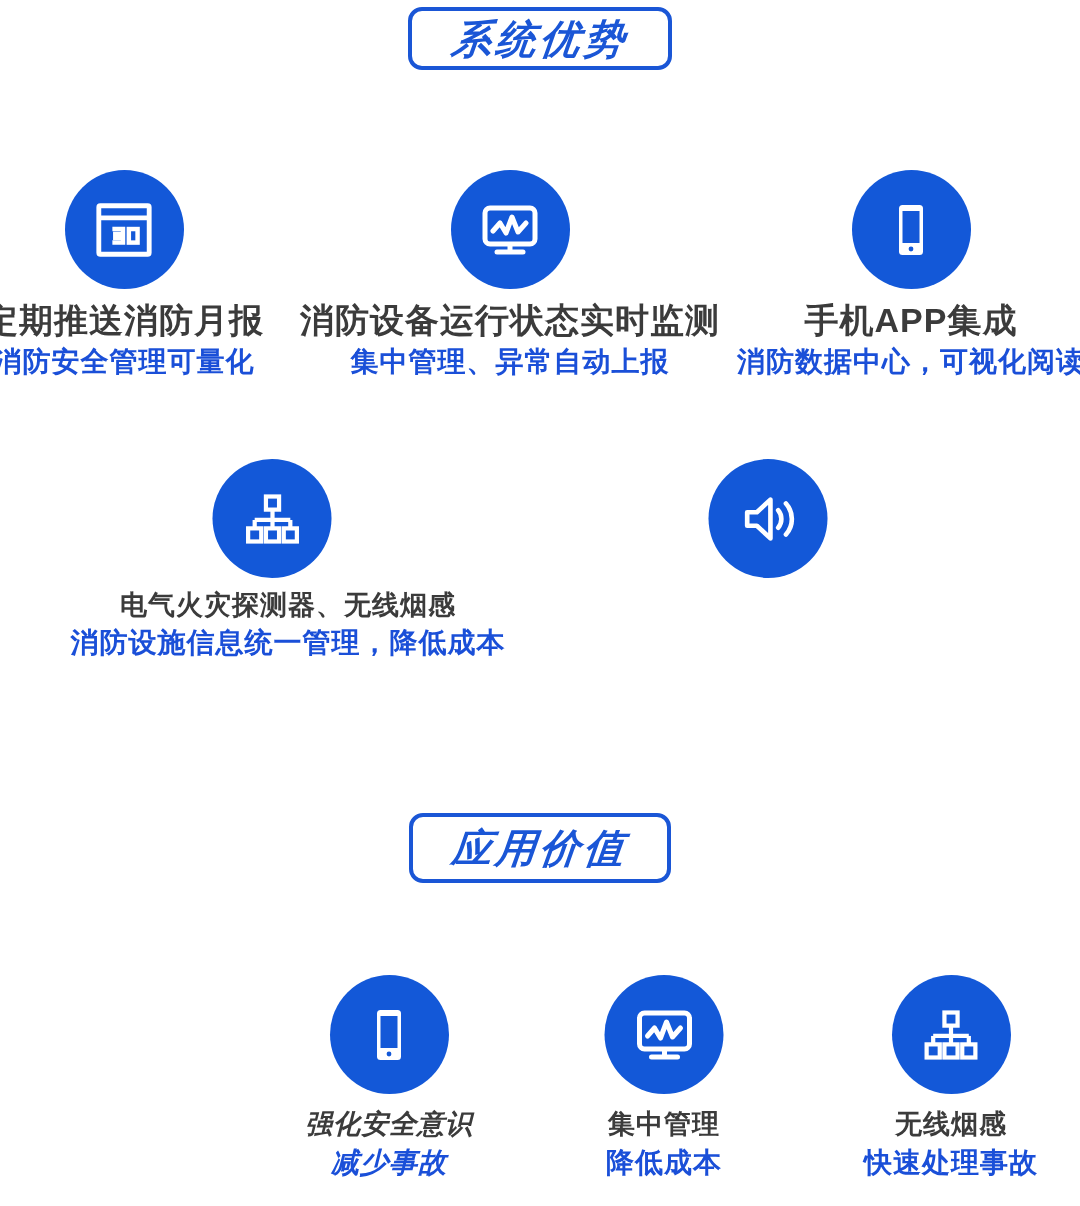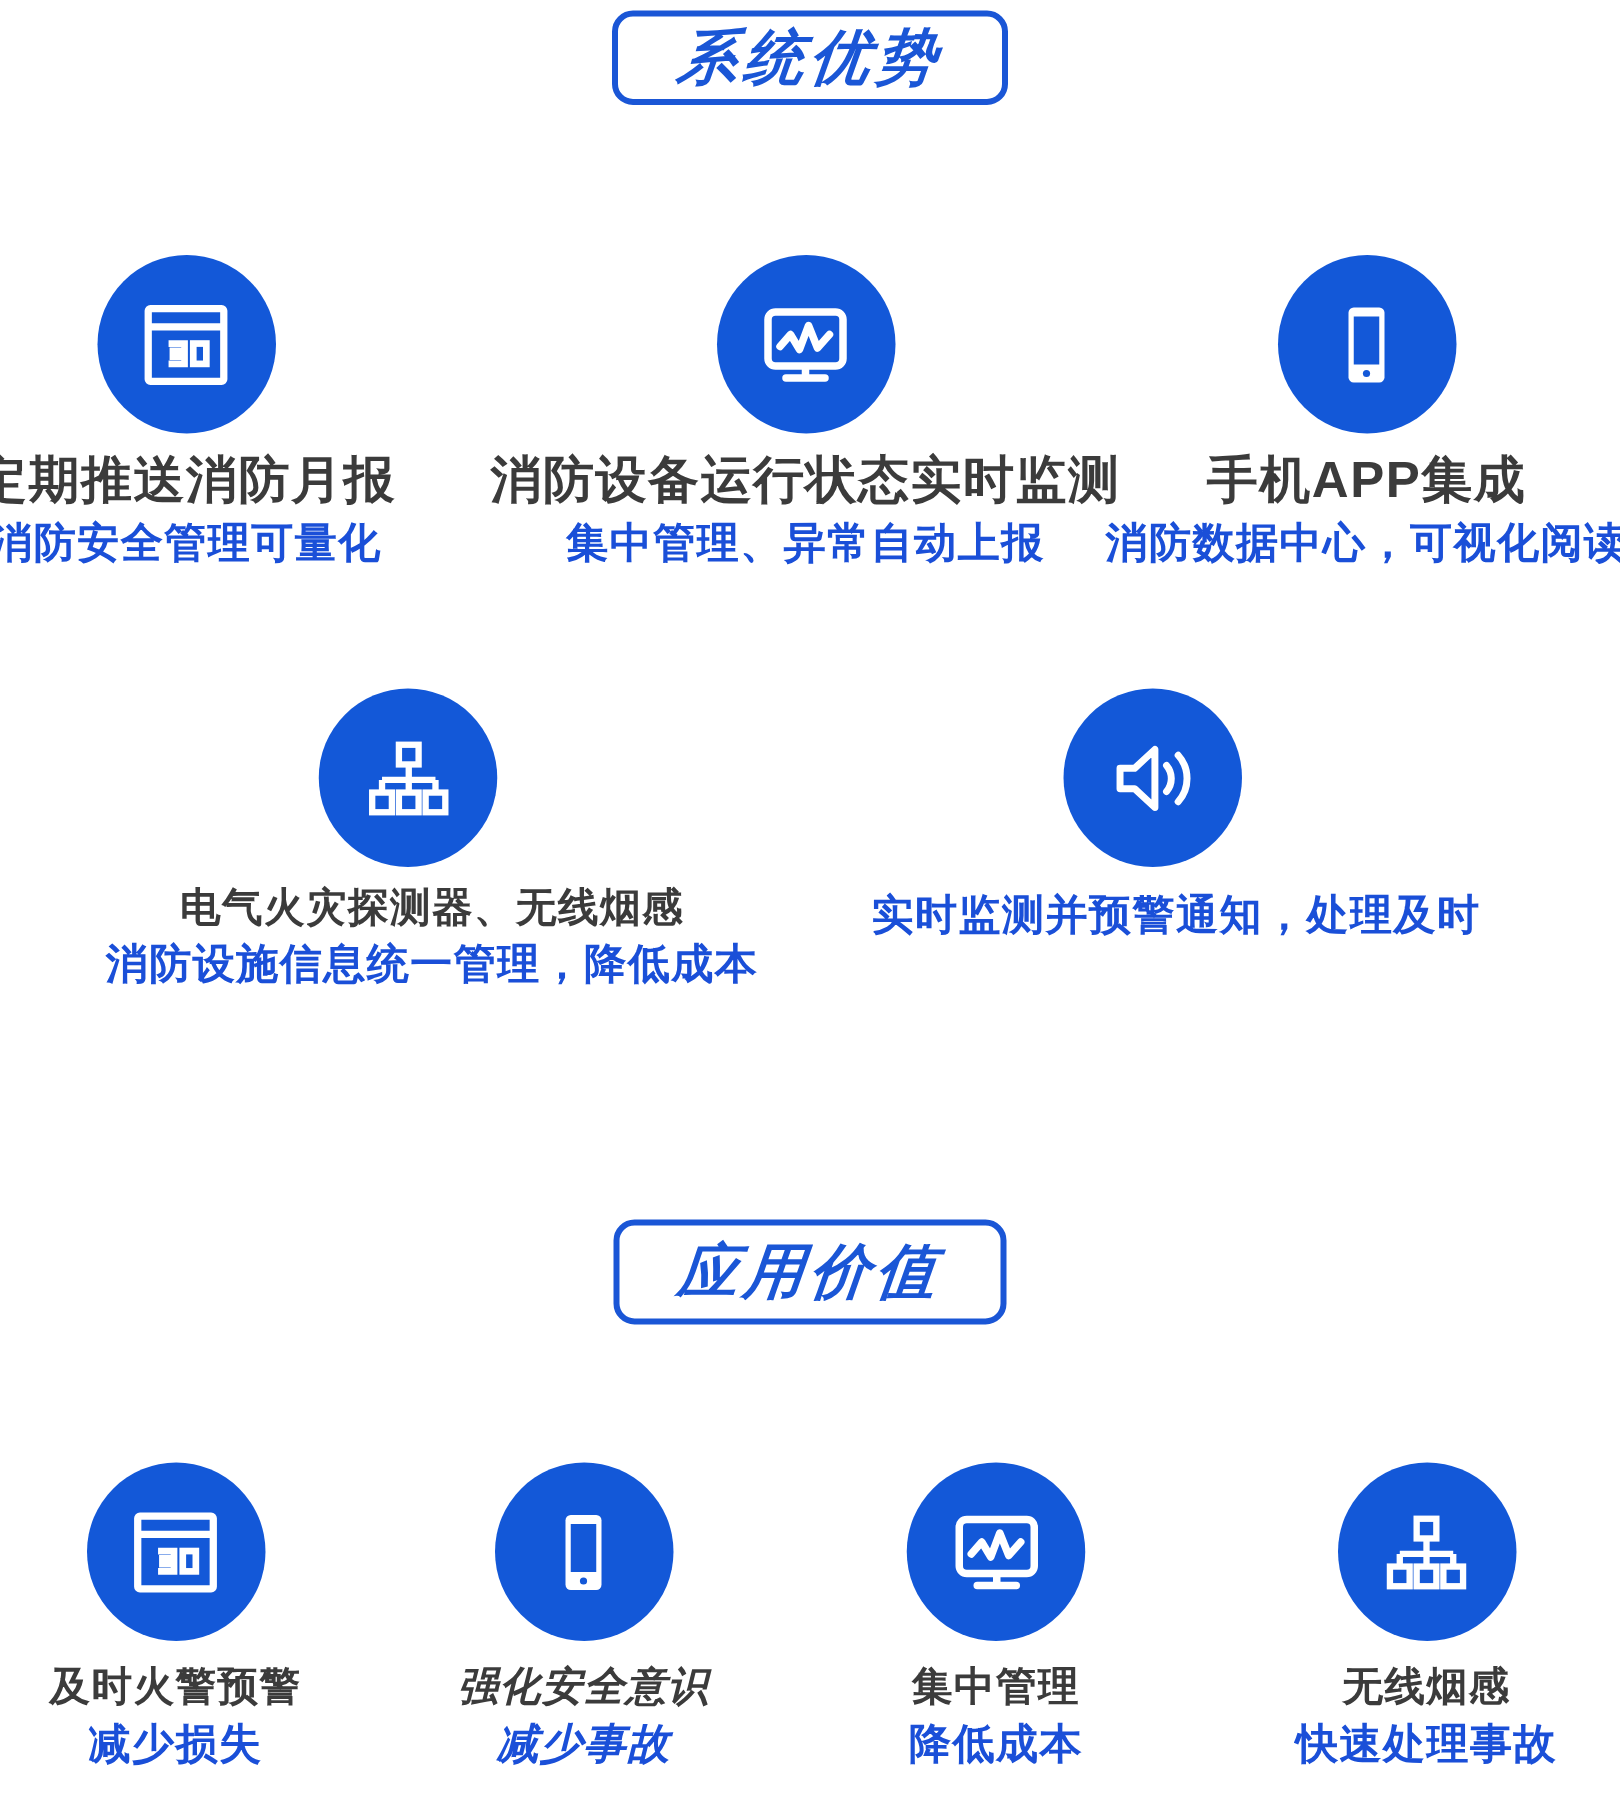--- a/index.html
+++ b/index.html
@@ -94,21 +94,21 @@
     line-height: 1.22;
   }
 
   
   .row-top .circle { width: 119px; height: 119px; }
   .row-top .lines { margin-top: 11px; }
   .row-top .line-main { font-size: 34px; }
   .row-top .line-sub  { font-size: 28px; margin-top: 4px; }
 
   #feat-monthly-report { top: 170px; left: 124px; transform: translateX(-50%); }
-  #feat-realtime-monitor { top: 170px; left: 537px; transform: translateX(-50%); }
+  #feat-realtime-monitor { top: 170px; left: 510px; transform: translateX(-50%); }
   #feat-mobile-app { top: 170px; left: 911px; transform: translateX(-50%); }
 
   
   .row-mid .circle { width: 119px; height: 119px; }
   .row-mid .lines { margin-top: 11px; margin-left: 32px; }
   .row-mid .line-main { font-size: 27px; }
   .row-mid .line-sub  { font-size: 28px; margin-top: 4px; }
 
   #feat-detectors { top: 459px; left: 272px; transform: translateX(-50%); }
   #feat-alarm-notify { top: 459px; left: 768px; transform: translateX(-50%); }
@@ -199,42 +199,27 @@
 
   <div class="feature row-mid" id="feat-alarm-notify">
     <div class="circle">
       <svg width="62" height="62" viewBox="0 0 64 64" fill="none">
         <path d="M10 25 h10 L34 12 v40 L20 39 H10 Z" stroke="#ffffff" stroke-width="4.8" stroke-linejoin="round" fill="none"></path>
         <path d="M42 23 a14 14 0 0 1 0 18" stroke="#ffffff" stroke-width="4.8" stroke-linecap="round" fill="none"></path>
         <path d="M50 16 a24 24 0 0 1 0 32" stroke="#ffffff" stroke-width="4.8" stroke-linecap="round" fill="none"></path>
       </svg>
     </div>
     <div class="lines">
-      <span class="line-sub">实时监测并预警通知，处理及时</span>
     </div>
   </div>
 
   <div class="section-title" id="title-value">
     <span class="title-text">应用价值</span>
   </div>
 
-  <div class="feature row-bot" id="value-early-alarm">
-    <div class="circle">
-      <svg width="62" height="62" viewBox="0 0 64 64" fill="none">
-        <rect x="6" y="7" width="52" height="50" rx="1.5" stroke="#ffffff" stroke-width="5"></rect>
-        <line x1="6" y1="19.5" x2="58" y2="19.5" stroke="#ffffff" stroke-width="5"></line>
-        <path d="M20 31 h11 v5 h-8 v4 h8 v5 h-11" stroke="#ffffff" stroke-width="4.6" fill="none" stroke-linejoin="miter"></path>
-        <rect x="37" y="31" width="9" height="14" stroke="#ffffff" stroke-width="4.6" fill="none"></rect>
-      </svg>
-    </div>
-    <div class="lines">
-      <span class="line-main">及时火警预警</span>
-      <span class="line-sub">减少损失</span>
-    </div>
-  </div>
 
   <div class="feature row-bot" id="value-safety-awareness">
     <div class="circle">
       <svg width="64" height="64" viewBox="0 0 64 64" fill="none">
         <rect x="20" y="7" width="24" height="50" rx="3.5" fill="#ffffff"></rect>
         <rect x="23.5" y="13" width="17" height="32" fill="#1358d8"></rect>
         <circle cx="32" cy="51" r="2.4" fill="#1358d8"></circle>
       </svg>
     </div>
     <div class="lines">

